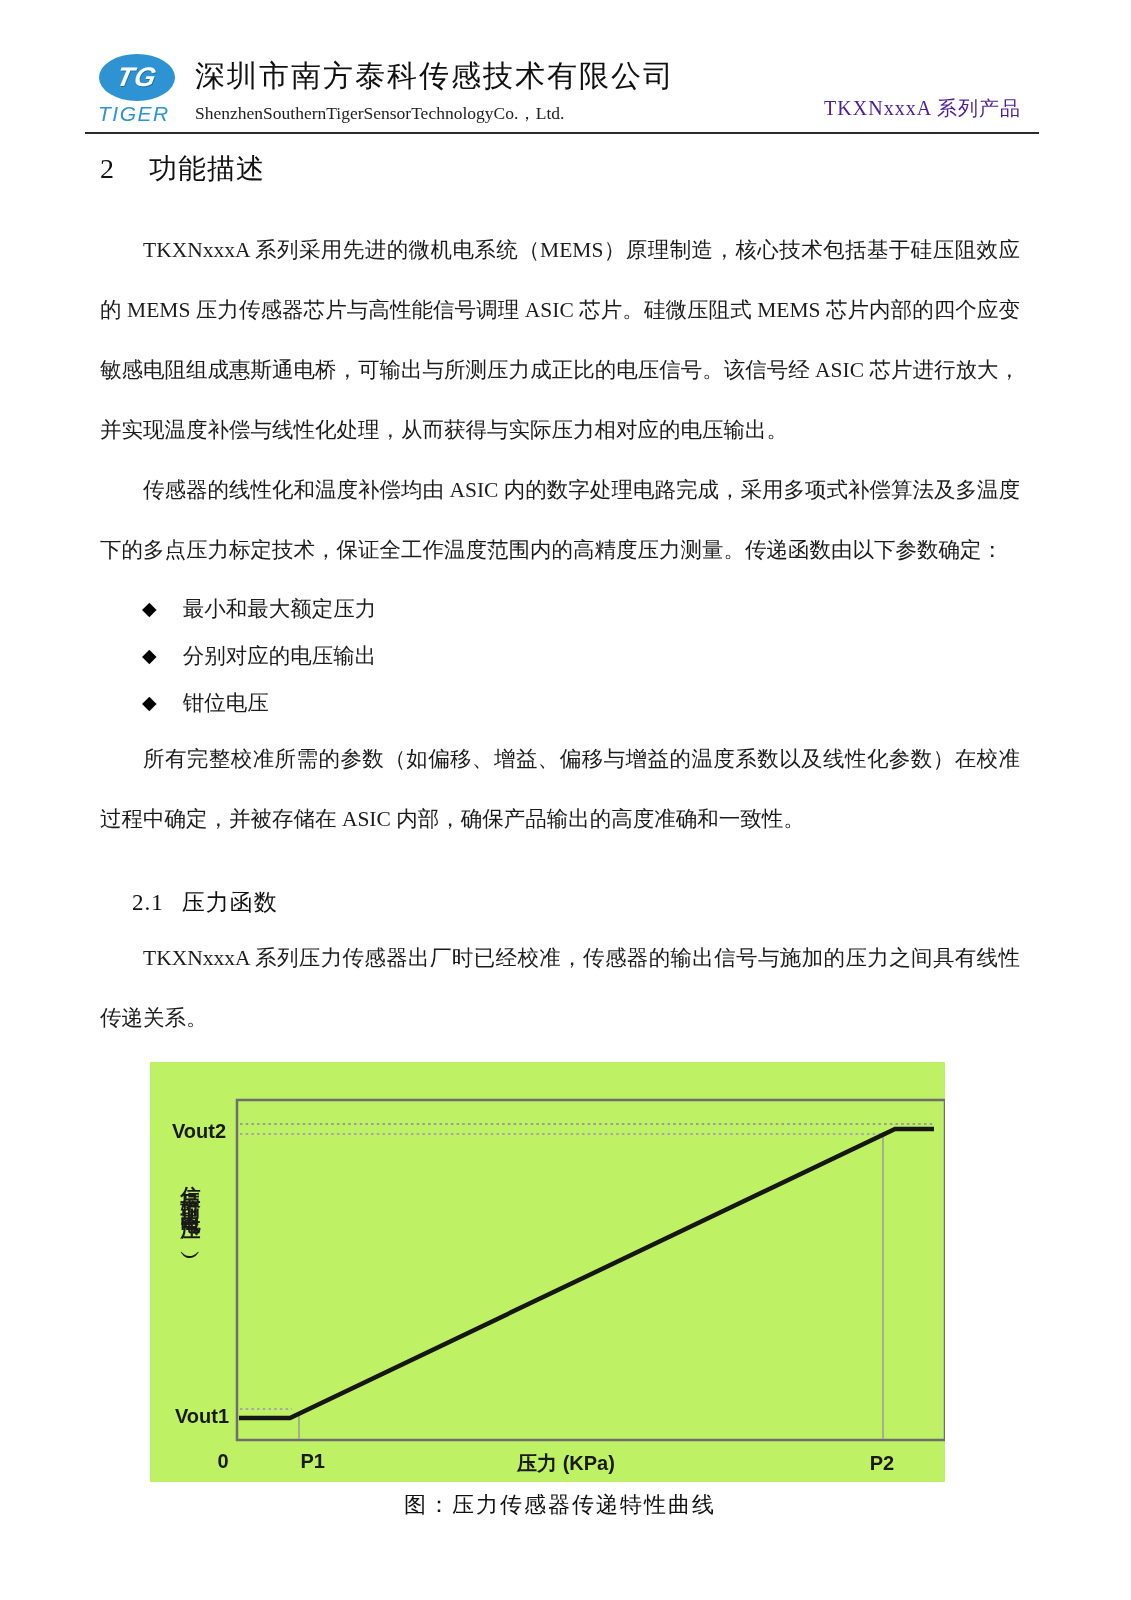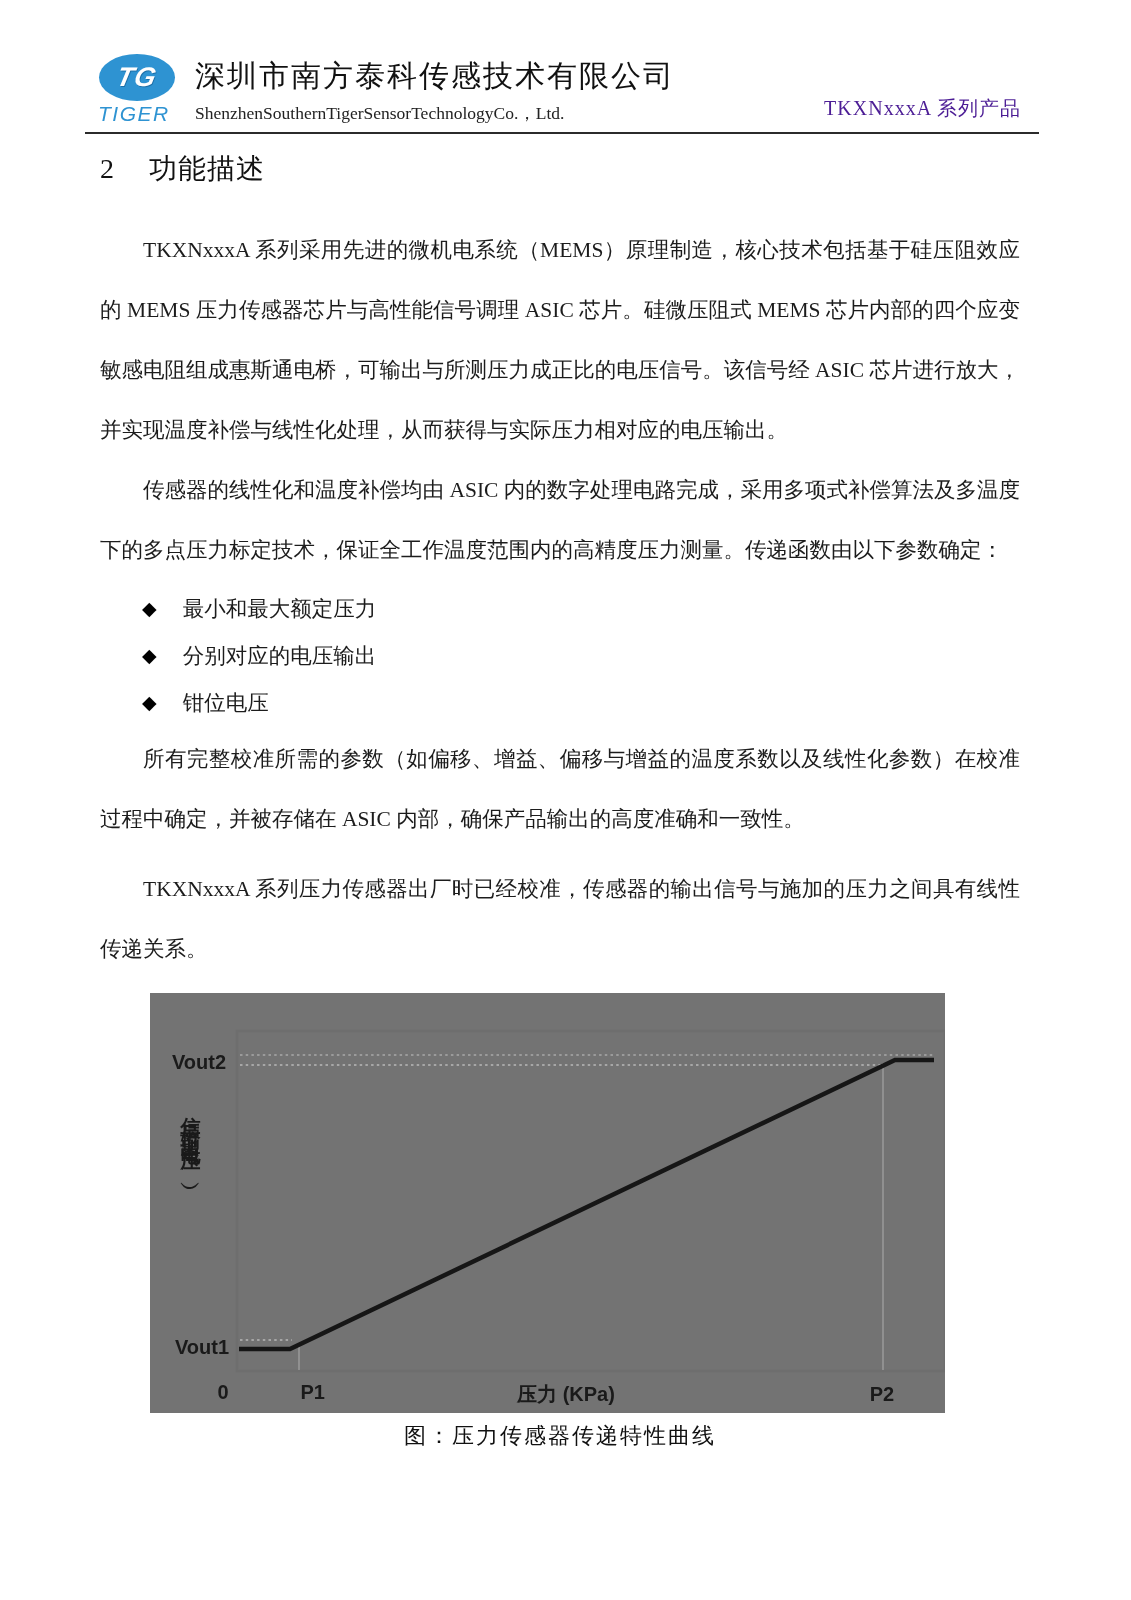--- a/index.html
+++ b/index.html
@@ -70,21 +70,21 @@
   .subsection-heading {
     margin-top: 38px; margin-left: 32px;
     font-size: 23px; font-weight: 400; color: #111; letter-spacing: 1px;
   }
   .subsection-heading .sub-num { margin-right: 18px; }
   .para-after-sub { margin-top: 10px; }
 
   
   .figure {
     position: relative; margin-left: 50px; margin-top: 14px;
-    width: 795px; height: 420px; background: #737373;
+    width: 795px; height: 420px; background: #bef264;
   }
   .figure svg { position: absolute; left: 0; top: 0; }
   .fig-label {
     position: absolute;
     font-family: "Liberation Sans", "DejaVu Sans", sans-serif;
     font-weight: 700; font-size: 20px; color: #1a1a1a;
   }
   .lbl-vout2 { left: 16px; top: 58px; width: 66px; text-align: center; }
   .lbl-vout1 { left: 19px; top: 343px; width: 66px; text-align: center; }
   .lbl-yaxis {
@@ -131,20 +131,23 @@
   <p class="body-para">传感器的线性化和温度补偿均由 ASIC 内的数字处理电路完成，采用多项式补偿算法及多温度下的多点压力标定技术，保证全工作温度范围内的高精度压力测量。传递函数由以下参数确定：</p>
 
   <ul class="bullet-list">
     <li><span class="diamond">◆</span><span>最小和最大额定压力</span></li>
     <li><span class="diamond">◆</span><span>分别对应的电压输出</span></li>
     <li><span class="diamond">◆</span><span>钳位电压</span></li>
   </ul>
 
   <p class="body-para">所有完整校准所需的参数（如偏移、增益、偏移与增益的温度系数以及线性化参数）在校准过程中确定，并被存储在 ASIC 内部，确保产品输出的高度准确和一致性。</p>
 
+  <div class="subsection-heading">
+    <span class="sub-num">2.1</span><span>压力函数</span>
+  </div>
 
   <p class="body-para para-after-sub">TKXNxxxA 系列压力传感器出厂时已经校准，传感器的输出信号与施加的压力之间具有线性传递关系。</p>
 
   <div class="figure">
     <svg width="795" height="420" viewBox="0 0 795 420">
 
       <rect x="87" y="38" width="708" height="340" fill="none" stroke="#6e6e6e" stroke-width="2.5"></rect>
 
       <line x1="90" y1="62" x2="783" y2="62" stroke="#9b9b9b" stroke-width="2" stroke-dasharray="2.5 3.2"></line>
       <line x1="90" y1="72" x2="737" y2="72" stroke="#a7a7a7" stroke-width="2" stroke-dasharray="2.5 3.2"></line>

